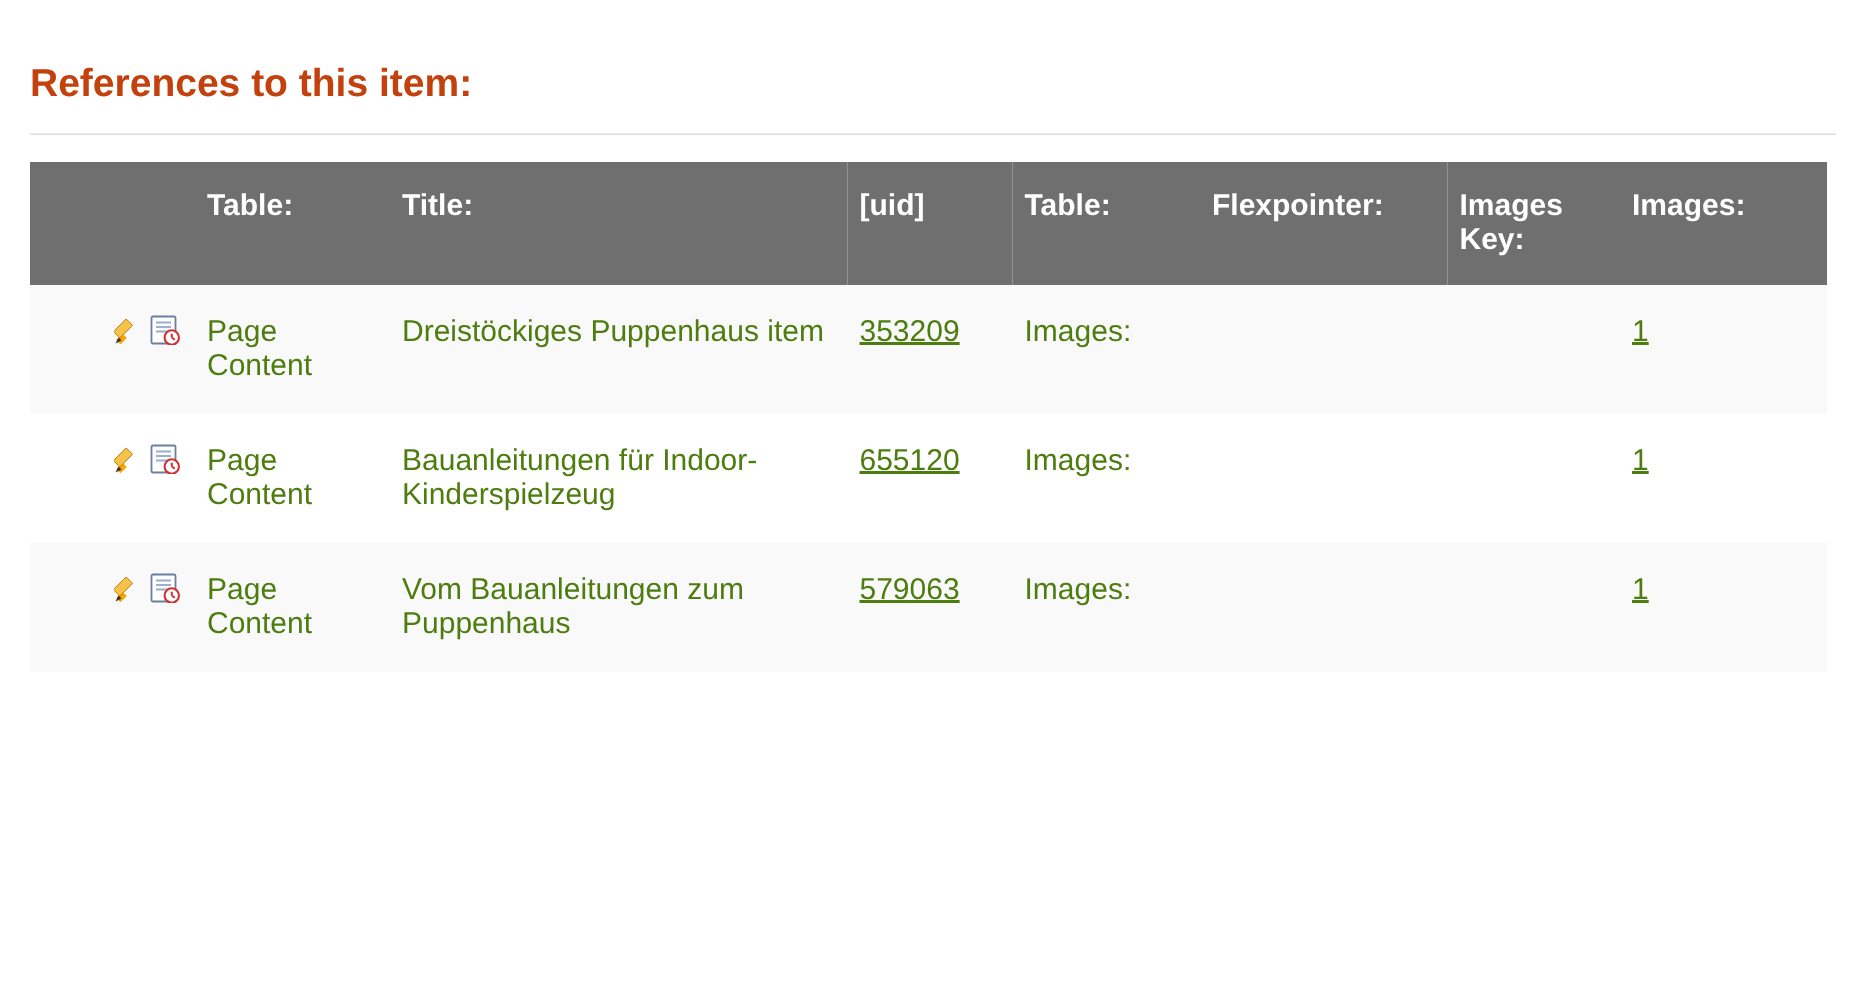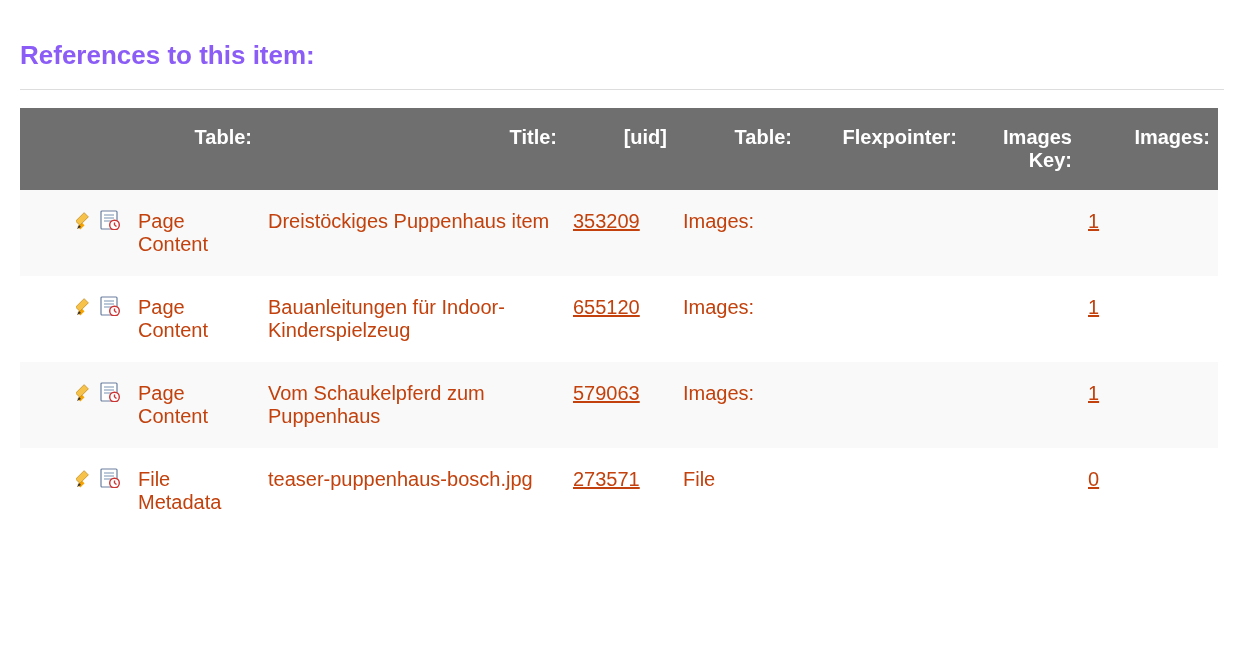--- a/index.html
+++ b/index.html
@@ -6,46 +6,46 @@
   body {
     font-family: Verdana, Arial, sans-serif;
     font-size: 18px;
     color: #333;
     background: #fff;
     padding: 20px;
   }
   .section-title {
     font-size: 26px;
     font-weight: bold;
-    color: #8b5cf6;
+    color: #c2410c;
     margin: 20px 0 18px 0;
   }
   hr.divider {
     border: none;
     border-top: 1px solid #ddd;
     margin-bottom: 18px;
   }
   table.references {
     border-collapse: collapse;
     width: 1198px;
     table-layout: fixed;
   }
   table.references thead th {
     background: #6f6f6f;
     color: #fff;
     font-weight: bold;
-    text-align: right;
+    text-align: left;
     padding: 18px 8px;
     font-size: 20px;
     vertical-align: top;
   }
   table.references tbody td {
     padding: 20px 8px;
     font-size: 20px;
-    color: #c2410c;
+    color: #4d7c0f;
     vertical-align: top;
     word-wrap: break-word;
   }
   table.references tbody tr.odd { background: #f9f9f9; }
   table.references tbody tr.even { background: #fff; }
   col.actions { width: 110px; }
   col.table   { width: 130px; }
   col.title   { width: 305px; }
   col.uid     { width: 110px; }
   col.field   { width: 125px; }
@@ -121,40 +121,26 @@
         <td></td>
         <td class="num">1</td>
       </tr>
       <tr class="odd">
         <td class="actions-cell"><span class="icon"><svg width="20" height="20" viewBox="0 0 20 20">
               <use href="#ico-edit"></use>
             </svg></span><span class="icon"><svg width="20" height="20" viewBox="0 0 20 20">
               <use href="#ico-history"></use>
             </svg></span></td>
         <td>Page Content</td>
-        <td>Vom Schaukelpferd zum Puppenhaus</td>
+        <td>Vom Bauanleitungen zum Puppenhaus</td>
         <td class="num">579063</td>
         <td>Images:</td>
         <td></td>
         <td></td>
         <td class="num">1</td>
-      </tr>
-      <tr class="even">
-        <td class="actions-cell"><span class="icon"><svg width="20" height="20" viewBox="0 0 20 20">
-              <use href="#ico-edit"></use>
-            </svg></span><span class="icon"><svg width="20" height="20" viewBox="0 0 20 20">
-              <use href="#ico-history"></use>
-            </svg></span></td>
-        <td>File Metadata</td>
-        <td>teaser-puppenhaus-bosch.jpg</td>
-        <td class="num">273571</td>
-        <td>File</td>
-        <td></td>
-        <td></td>
-        <td class="num">0</td>
       </tr>
     </tbody>
 </table>
 
 <svg width="0" height="0" style="position:absolute">
   <defs>
     <g id="ico-edit">
       <rect x="2" y="14" width="6" height="4" fill="#f7a300" transform="rotate(-45 5 16)"></rect>
       <rect x="3" y="3" width="6" height="12" fill="#f7c24a" stroke="#b47800" stroke-width="0.6" transform="rotate(45 6 9)"></rect>
       <polygon points="1,19 5,17 3,15" fill="#333"></polygon>

